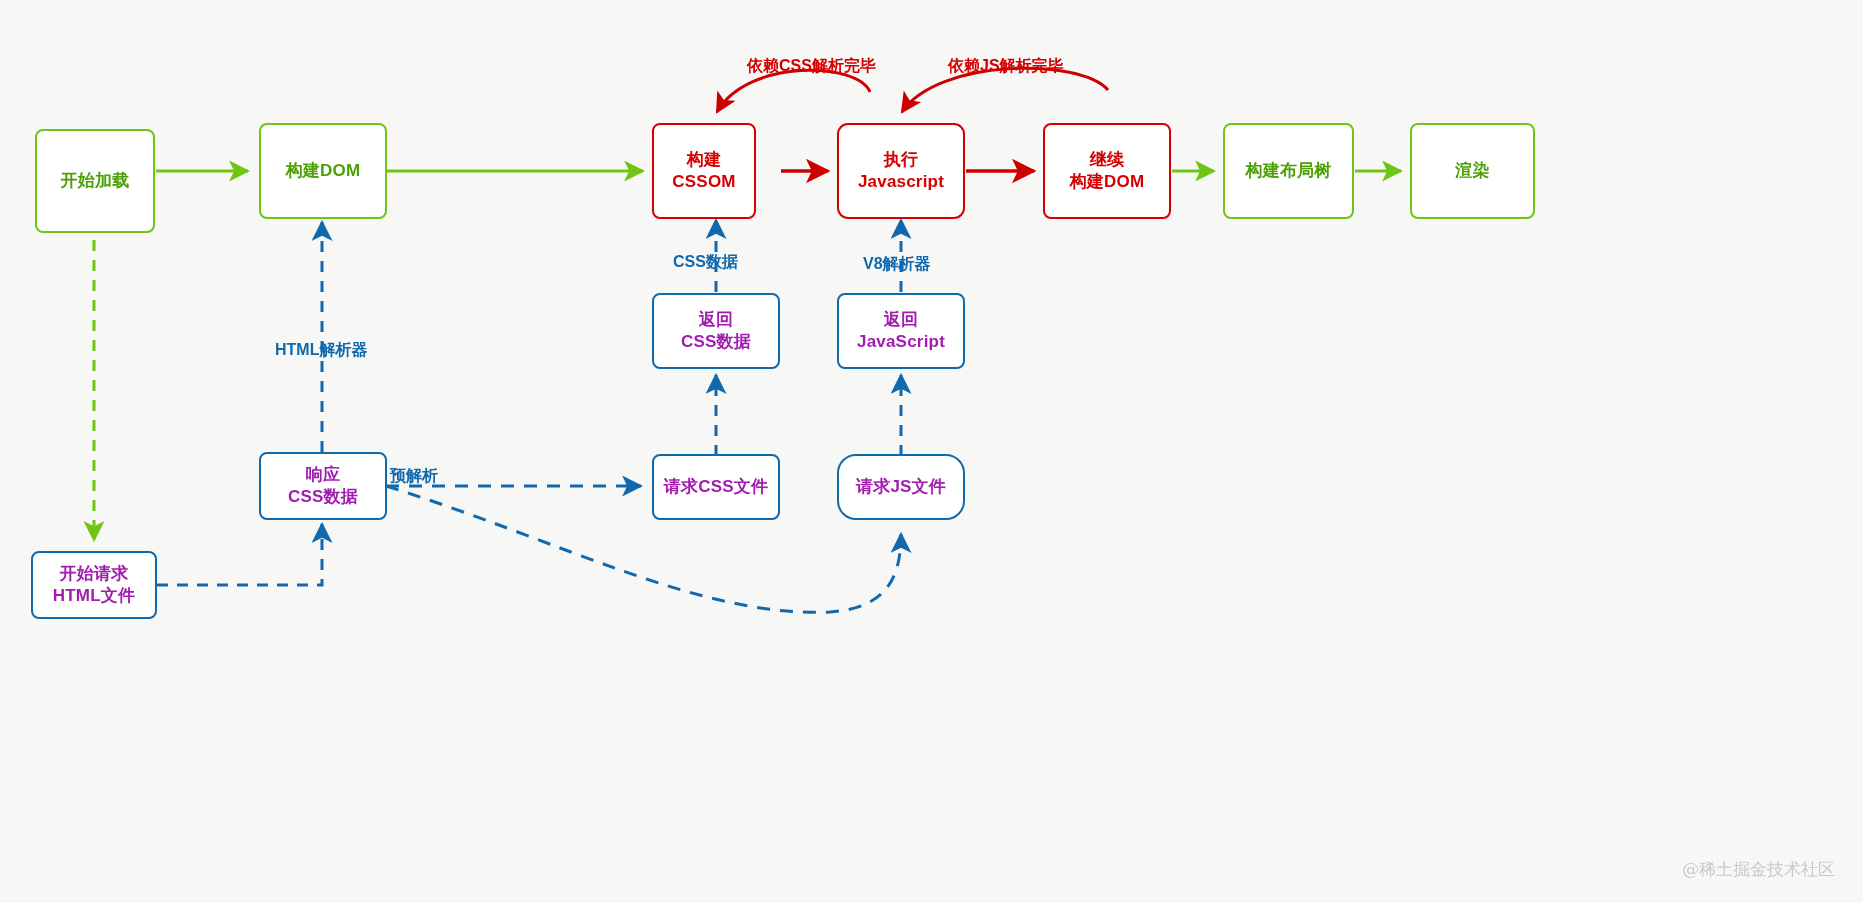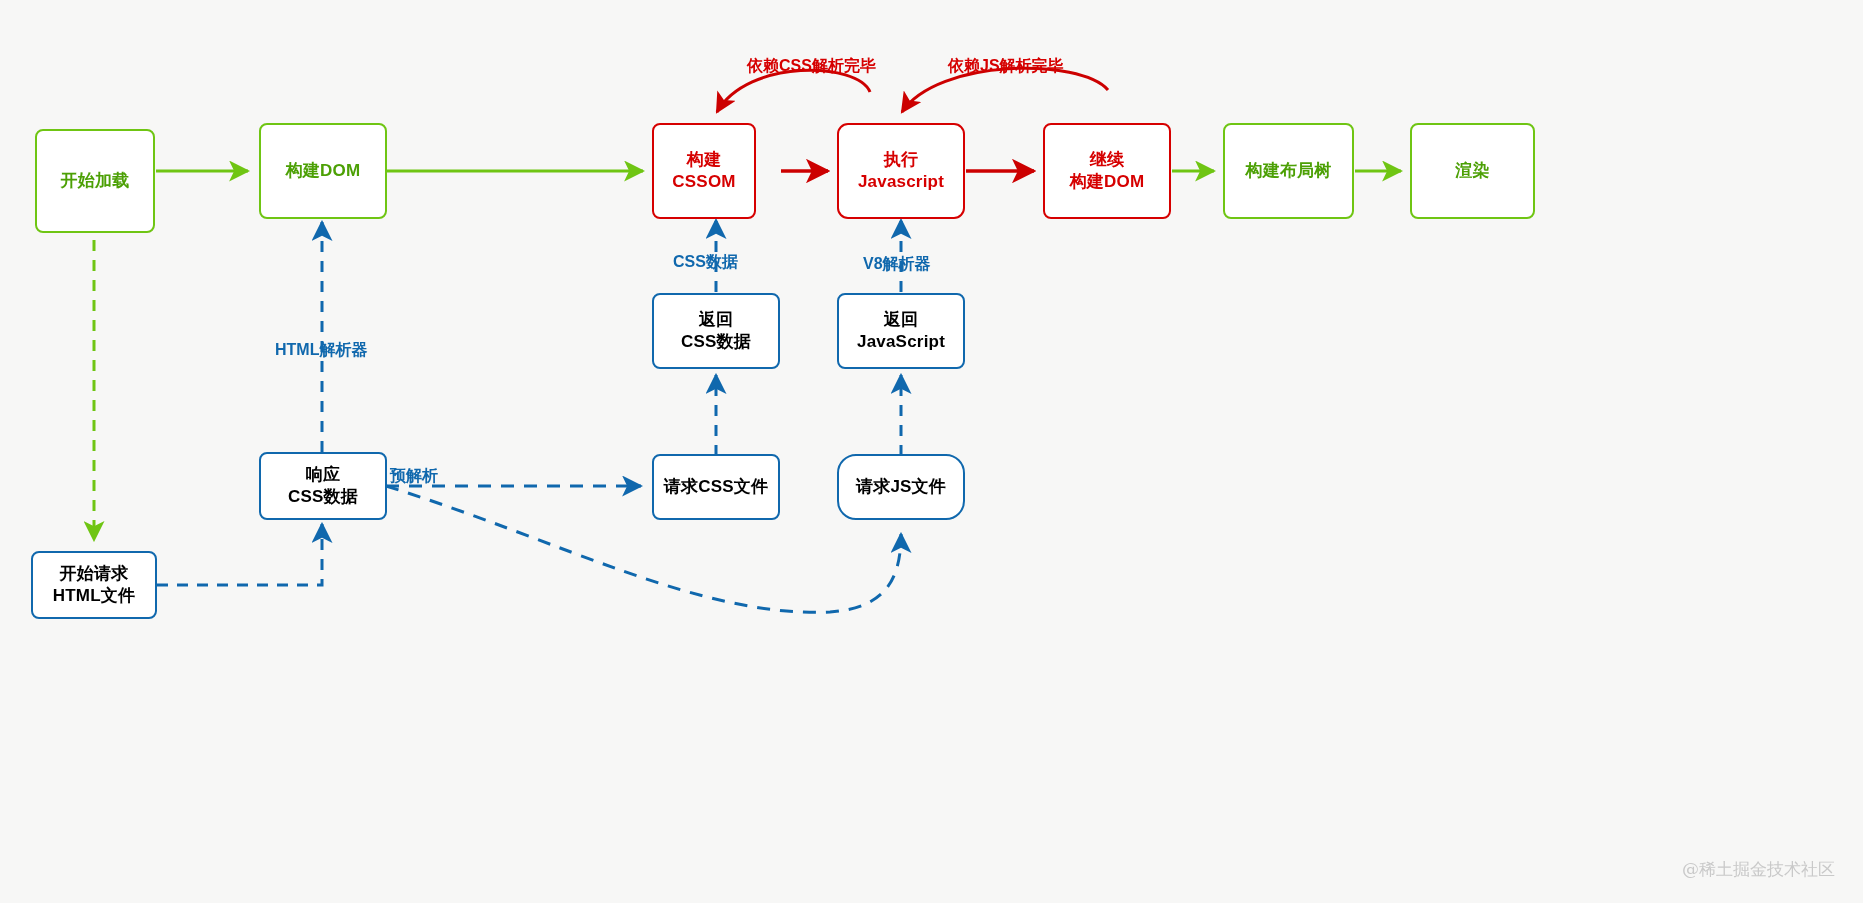--- a/index.html
+++ b/index.html
@@ -40,21 +40,21 @@
   .node.green {
     border: 2.5px solid #6fc513;
     color: #4ca005;
   }
   .node.red {
     border: 2.5px solid #d60000;
     color: #d60000;
   }
   .node.blue {
     border: 2.5px solid #1068ad;
-    color: #000000;
+    color: #a21caf;
   }
   .node-label {
     white-space: pre-line;
     font-size: 17px;
     letter-spacing: 0.2px;
   }
   .edge-label {
     position: absolute;
     font-size: 16px;
     font-weight: bold;

